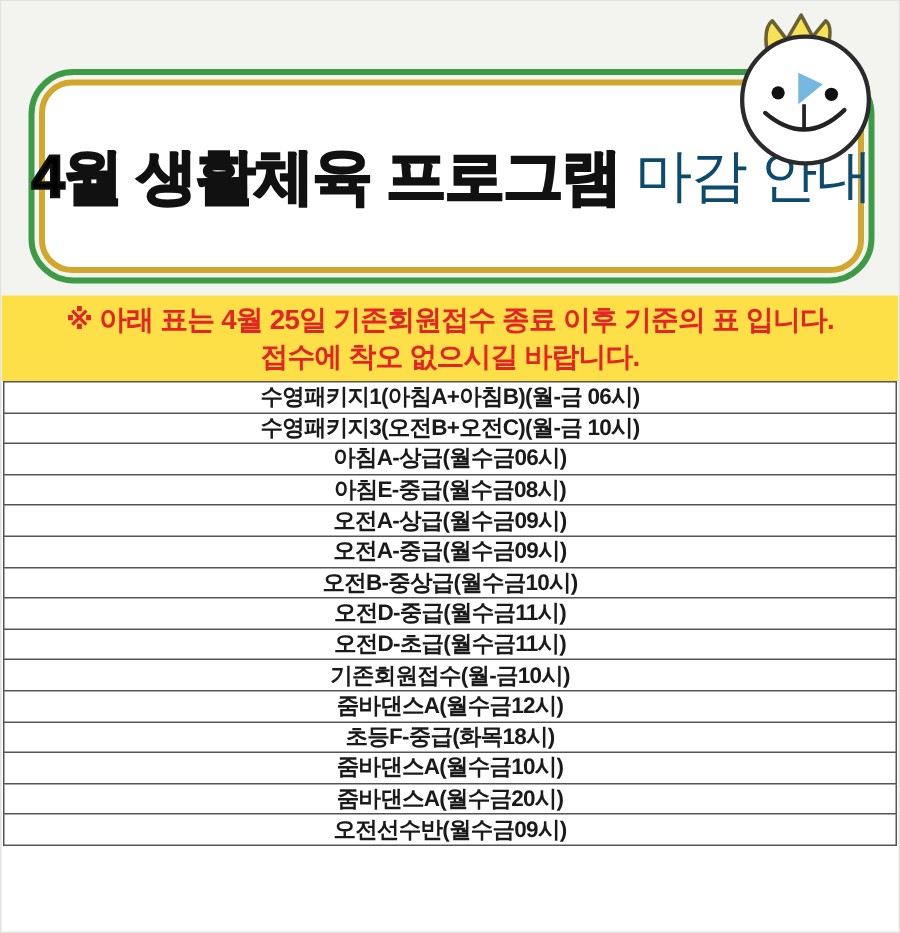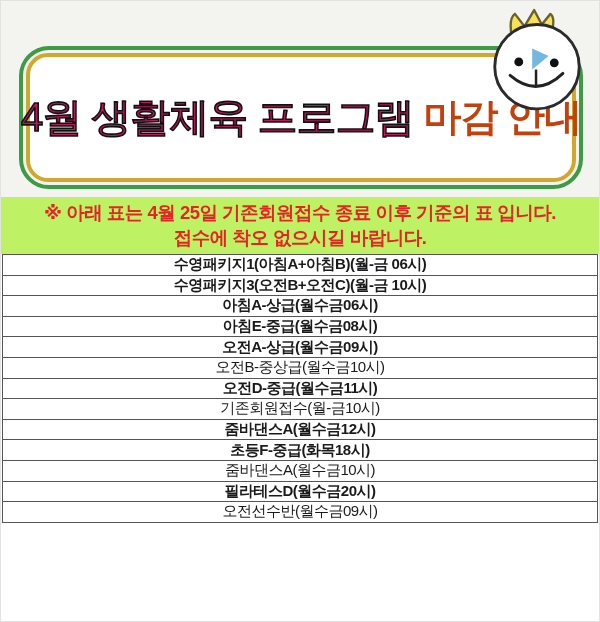--- a/index.html
+++ b/index.html
@@ -36,45 +36,45 @@
     border: 4px solid #d2a72e;
     border-radius: 22px;
     background: #ffffff;
     display: flex;
     align-items: center;
     justify-content: center;
     white-space: nowrap;
   }
   .title-main {
     font-size: 40px;
-    font-weight: 400;
-    color: #be185d;
+    font-weight: 700;
+    color: #000000;
     letter-spacing: -1px;
     -webkit-text-stroke: 1.6px #111111;
   }
   .title-sub {
     font-size: 38px;
-    font-weight: 700;
-    color: #c2410c;
+    font-weight: 400;
+    color: #0c4a6e;
     letter-spacing: -1px;
     margin-left: 10px;
   }
   .mascot {
     position: absolute;
     top: 4px; right: 14px;
     width: 96px; height: 108px;
     z-index: 3;
   }
 
   
   .notice-section {
     position: absolute;
     top: 196px; left: 0; right: 0;
     height: 57px;
-    background: #bef264;
+    background: #fde047;
     text-align: center;
     padding-top: 3px;
   }
   .notice-line {
     color: #e32525;
     font-size: 18.5px;
     font-weight: 700;
     line-height: 25px;
     letter-spacing: -0.5px;
   }
@@ -88,21 +88,21 @@
     width: 100%;
     border-collapse: collapse;
     table-layout: fixed;
   }
   table.program-table td {
     border: 1px solid #555555;
     height: 20.6px;
     text-align: center;
     vertical-align: middle;
     font-size: 15px;
-    font-weight: 400;
+    font-weight: 700;
     color: #1a1a1a;
     letter-spacing: -0.5px;
     padding: 0;
   }
   table.program-table td.bold { font-weight: 700; }
 </style>
 </head>
 <body>
 
 <div class="page">
@@ -149,39 +149,45 @@
           <tr>
             <td class="bold">아침A-상급(월수금06시)</td>
           </tr>
           <tr>
             <td class="bold">아침E-중급(월수금08시)</td>
           </tr>
           <tr>
             <td class="bold">오전A-상급(월수금09시)</td>
           </tr>
           <tr>
+            <td class="bold">오전A-중급(월수금09시)</td>
+          </tr>
+          <tr>
             <td>오전B-중상급(월수금10시)</td>
           </tr>
           <tr>
             <td class="bold">오전D-중급(월수금11시)</td>
+          </tr>
+          <tr>
+            <td class="bold">오전D-초급(월수금11시)</td>
           </tr>
           <tr>
             <td>기존회원접수(월-금10시)</td>
           </tr>
           <tr>
             <td class="bold">줌바댄스A(월수금12시)</td>
           </tr>
           <tr>
             <td class="bold">초등F-중급(화목18시)</td>
           </tr>
           <tr>
             <td>줌바댄스A(월수금10시)</td>
           </tr>
           <tr>
-            <td class="bold">필라테스D(월수금20시)</td>
+            <td class="bold">줌바댄스A(월수금20시)</td>
           </tr>
           <tr>
             <td>오전선수반(월수금09시)</td>
           </tr>
         </tbody>
     </table>
   </div>
 
 </div>
 

